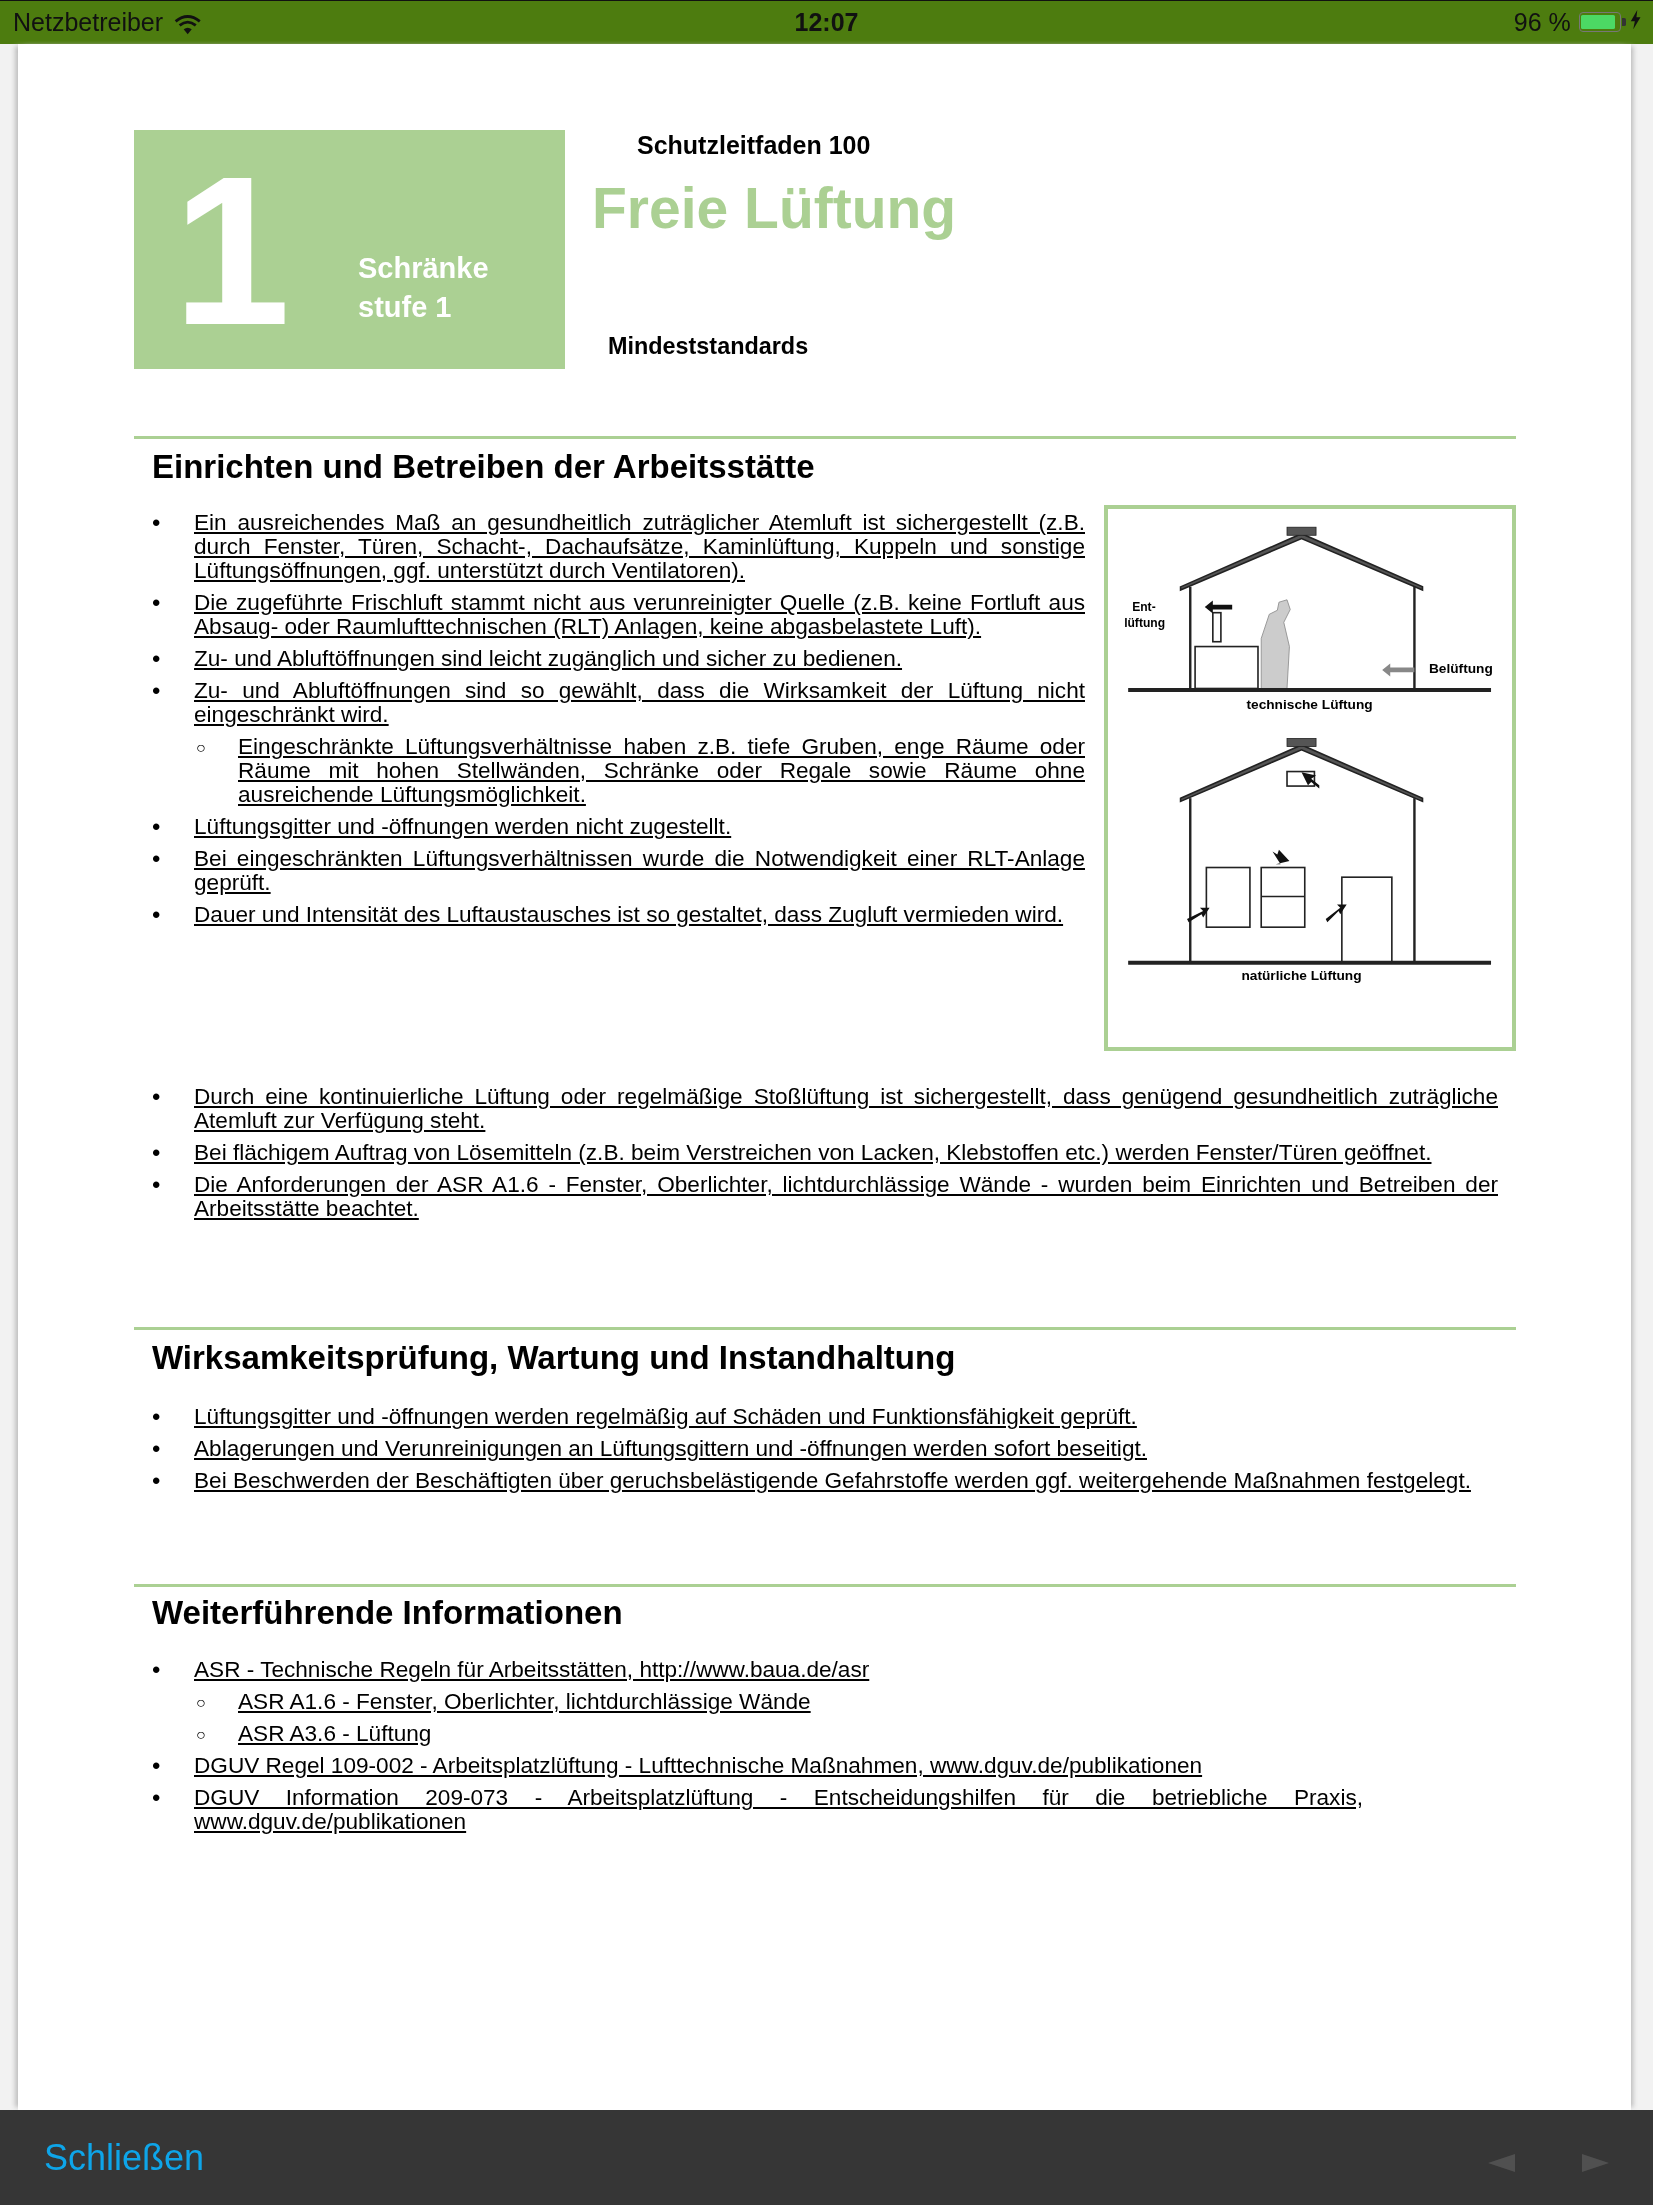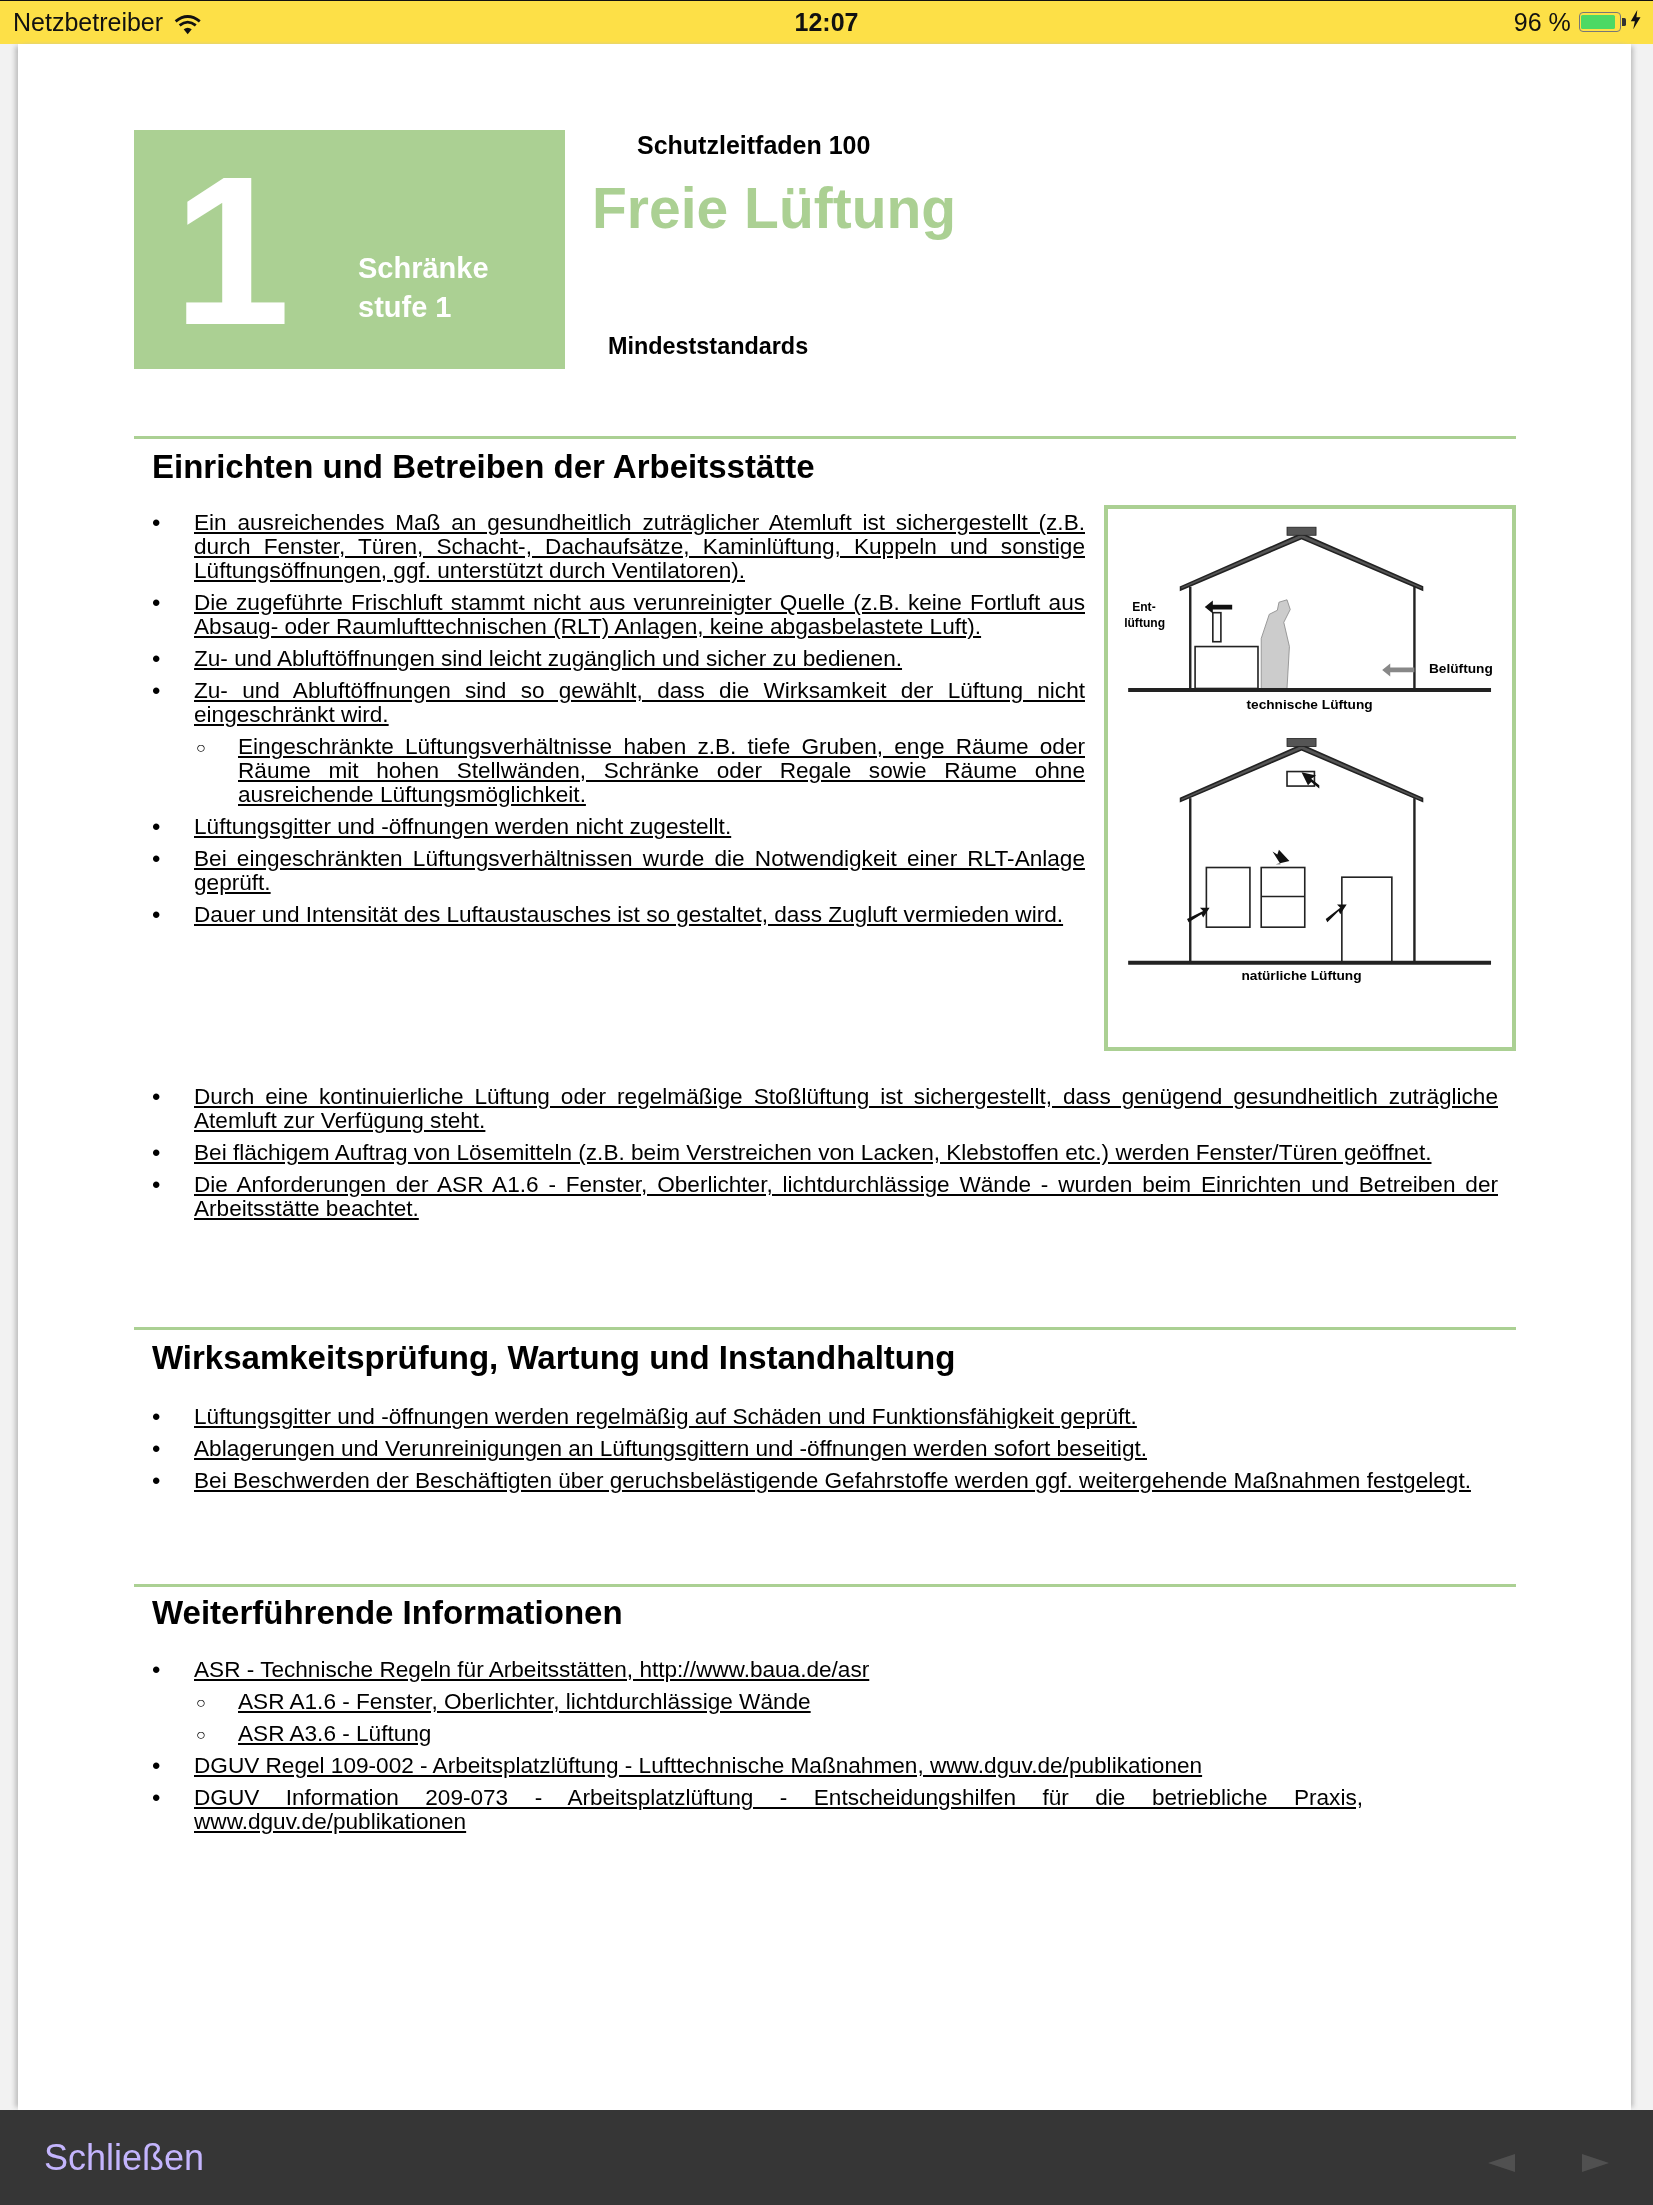--- a/index.html
+++ b/index.html
@@ -5,21 +5,21 @@
   html, body { margin:0; padding:0; }
   body {
     width:1653px; height:2205px; position:relative; overflow:hidden;
     background:#f2f2f2;
     font-family:"Liberation Sans", sans-serif;
     color:#000;
   }
   
   .statusbar {
     position:absolute; left:0; top:0; width:1653px; height:44px;
-    background:#fde047; border-top:1.6px solid #111; box-sizing:border-box;
+    background:#4d7c0f; border-top:1.6px solid #111; box-sizing:border-box;
   }
   .sb-left { position:absolute; left:13px; top:6.5px; font-size:25px; color:#111; display:flex; align-items:center; }
   .sb-left .carrier { letter-spacing:0px; }
   .wifi { margin-left:11.3px; width:27.4px; height:21px; position:relative; }
   .sb-center { position:absolute; left:0; width:1653px; top:6.5px; text-align:center; font-size:25px; color:#111; font-weight:bold;}
   .sb-right { position:absolute; right:11.3px; top:6.5px; font-size:25px; color:#111; display:flex; align-items:center; }
   .battery { margin-left:8px; width:42px; height:19.4px; border:1.6px solid #777; border-radius:4px; position:relative; box-sizing:border-box; }
   .battery .fill { position:absolute; left:1.6px; top:1.6px; bottom:1.6px; background:#4cd964; border-radius:1.6px; }
   .battery-tip { width:3.2px; height:7.3px; background:#333; margin-left:1.6px; border-radius:0 1.6px 1.6px 0; }
   .bolt { margin-left:4.8px; font-size:21px; }
@@ -53,21 +53,21 @@
     position:absolute; left:1086px; top:461px; width:412px; height:546px;
     border:4px solid #abd093; box-sizing:border-box; background:#fff;
   }
   .figure svg { position:absolute; left:0; top:0; }
 
   
   .toolbar {
     position:absolute; left:0; top:2110px; width:1653px; height:95px;
     background:#363636;
   }
-  .close-btn { position:absolute; left:44px; top:27.4px; font-size:36px; color:#c4b5fd; cursor:pointer; }
+  .close-btn { position:absolute; left:44px; top:27.4px; font-size:36px; color:#0ea5e9; cursor:pointer; }
   .nav-prev, .nav-next { position:absolute; top:44px; width:0; height:0; border-top:9.7px solid transparent; border-bottom:9.7px solid transparent; }
   .nav-prev { left:1488px; border-right:27.4px solid #505050; }
   .nav-next { left:1582px; border-left:27.4px solid #505050; }
 </style>
 </head>
 <body>
 
 <div class="statusbar">
   <div class="sb-left">
     <span class="carrier">Netzbetreiber</span>

